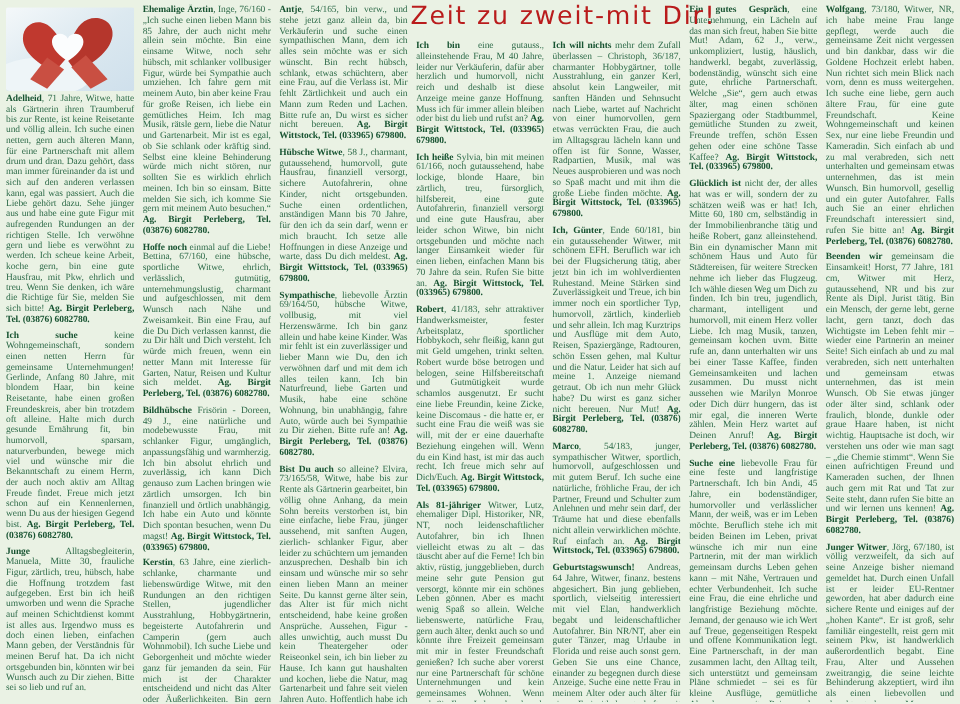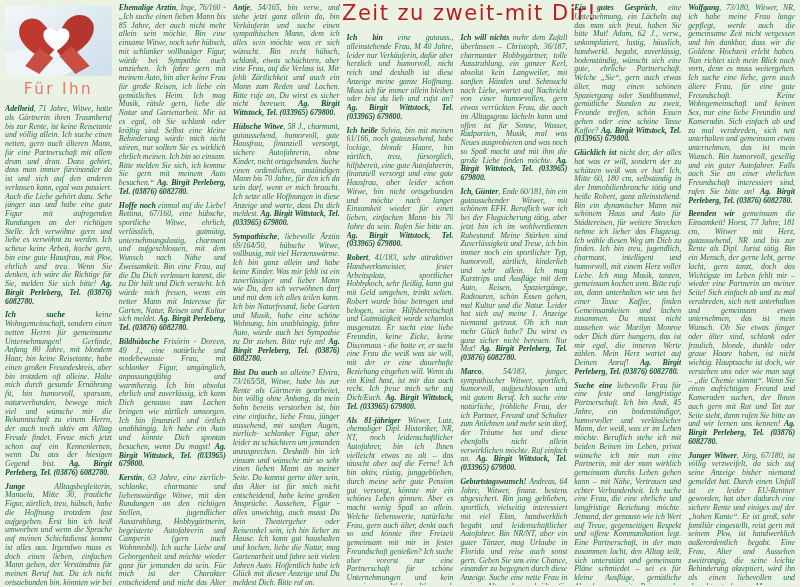--- a/index.html
+++ b/index.html
@@ -31,21 +31,20 @@
   }
   .column.pad-top { padding-top: 30px; }
   .ad {
     margin: 0 0 5px 0;
     text-align: justify;
     font-size: 7.9px;
     line-height: 8.75px;
     letter-spacing: -0.05px;
     color: #2e6b49;
     hyphens: auto;
-    font-style: italic;
     -webkit-hyphens: auto;
   }
   .ad-lead, .ad-agency {
     font-weight: bold;
     color: #1753310;
     color: #175331;
   }
   .section-header {
     font-family: "DejaVu Sans", sans-serif;
     color: #e0796b;
@@ -103,21 +102,20 @@
           </defs>
           <rect x="0" y="0" width="106" height="70" fill="url(#snow)"></rect>
           <ellipse cx="30" cy="58" rx="40" ry="16" fill="#eef5f8"></ellipse>
           <path d="M38 18 C30 8 14 12 14 26 C14 38 28 48 40 54 L52 40 C46 30 44 24 38 18 Z" fill="#c0392f"></path>
           <path d="M62 14 C72 4 90 10 88 24 C86 38 70 48 58 54 L48 40 C54 28 56 20 62 14 Z" fill="#b5362c"></path>
           <path d="M66 40 L84 60 L70 68 L54 50 Z" fill="#c94f42"></path>
           <path d="M34 42 L20 60 L34 68 L48 52 Z" fill="#c94f42"></path>
           <path d="M51 26 C48 20 38 21 38 29 C38 35 45 41 51 45 C57 41 64 35 64 29 C64 21 54 20 51 26 Z" fill="#fbfdfe"></path>
         </svg>
       </div>
-      <div class="section-header fuer-ihn">Für Ihn</div>
     <p class="ad"><span class="ad-lead">Adelheid</span><span class="ad-text">, 71 Jahre, Witwe, hatte als Gärtnerin ihren Traumberuf bis zur Rente, ist keine Reisetante und völlig allein. Ich suche einen netten, gern auch älteren Mann, für eine Partnerschaft mit allem drum und dran. Dazu gehört, dass man immer füreinander da ist und sich auf den anderen verlassen kann, egal was passiert. Auch die Liebe gehört dazu. Sehe jünger aus und habe eine gute Figur mit aufregenden Rundungen an der richtigen Stelle. Ich verwöhne gern und liebe es verwöhnt zu werden. Ich scheue keine Arbeit, koche gern, bin eine gute Hausfrau, mit Pkw, ehrlich und treu. Wenn Sie denken, ich wäre die Richtige für Sie, melden Sie sich bitte! </span><span class="ad-agency">Ag. Birgit Perleberg, Tel. (03876) 6082780.</span></p>
         <p class="ad"><span class="ad-lead">Ich suche</span><span class="ad-text"> keine Wohngemeinschaft, sondern einen netten Herrn für gemeinsame Unternehmungen! Gerlinde, Anfang 80 Jahre, mit blondem Haar, bin keine Reisetante, habe einen großen Freundeskreis, aber bin trotzdem oft alleine. Halte mich durch gesunde Ernährung fit, bin humorvoll, sparsam, naturverbunden, bewege mich viel und wünsche mir die Bekanntschaft zu einem Herrn, der auch noch aktiv am Alltag Freude findet. Freue mich jetzt schon auf ein Kennenlernen, wenn Du aus der hiesigen Gegend bist. </span><span class="ad-agency">Ag. Birgit Perleberg, Tel. (03876) 6082780.</span></p>
         <p class="ad"><span class="ad-lead">Junge</span><span class="ad-text"> Alltagsbegleiterin, Manuela, Mitte 30, frauliche Figur, zärtlich, treu, hübsch, habe die Hoffnung trotzdem fast aufgegeben. Erst bin ich heiß umworben und wenn die Sprache auf meinen Schichtdienst kommt ist alles aus. Irgendwo muss es doch einen lieben, einfachen Mann geben, der Verständnis für meinen Beruf hat. Da ich nicht ortsgebunden bin, könnten wir bei Wunsch auch zu Dir ziehen. Bitte sei so lieb und ruf an. </span></p>
       </div>
 
     <div class="column" id="col-1">
         <p class="ad"><span class="ad-lead">Ehemalige Ärztin</span><span class="ad-text">, Inge, 76/160 - „Ich suche einen lieben Mann bis 85 Jahre, der auch nicht mehr allein sein möchte. Bin eine einsame Witwe, noch sehr hübsch, mit schlanker vollbusiger Figur, würde bei Sympathie auch umziehen. Ich fahre gern mit meinem Auto, bin aber keine Frau für große Reisen, ich liebe ein gemütliches Heim. Ich mag Musik, rätsle gern, liebe die Natur und Gartenarbeit. Mir ist es egal, ob Sie schlank oder kräftig sind. Selbst eine kleine Behinderung würde mich nicht stören, nur sollten Sie es wirklich ehrlich meinen. Ich bin so einsam. Bitte melden Sie sich, ich komme Sie gern mit meinem Auto besuchen.“ </span><span class="ad-agency">Ag. Birgit Perleberg, Tel. (03876) 6082780.</span></p>
         <p class="ad"><span class="ad-lead">Hoffe noch</span><span class="ad-text"> einmal auf die Liebe! Bettina, 67/160, eine hübsche, sportliche Witwe, ehrlich, verlässlich, gutmütig, unternehmungslustig, charmant und aufgeschlossen, mit dem Wunsch nach Nähe und Zweisamkeit. Bin eine Frau, auf die Du Dich verlassen kannst, die zu Dir hält und Dich versteht. Ich würde mich freuen, wenn ein netter Mann mit Interesse für Garten, Natur, Reisen und Kultur sich meldet. </span><span class="ad-agency">Ag. Birgit Perleberg, Tel. (03876) 6082780.</span></p>
         <p class="ad"><span class="ad-lead">Bildhübsche</span><span class="ad-text"> Frisörin - Doreen, 49 J., eine natürliche und modebewusste Frau, mit schlanker Figur, umgänglich, anpassungsfähig und warmherzig. Ich bin absolut ehrlich und zuverlässig, ich kann Dich genauso zum Lachen bringen wie zärtlich umsorgen. Ich bin finanziell und örtlich unabhängig. Ich habe ein Auto und könnte Dich spontan besuchen, wenn Du magst! </span><span class="ad-agency">Ag. Birgit Wittstock, Tel. (033965) 679800.</span></p>
         <p class="ad"><span class="ad-lead">Kerstin</span><span class="ad-text">, 63 Jahre, eine zierlich-schlanke, charmante und liebenswürdige Witwe, mit den Rundungen an den richtigen Stellen, jugendlicher Ausstrahlung, Hobbygärtnerin, begeisterte Autofahrerin und Camperin (gern auch Wohnmobil). Ich suche Liebe und Geborgenheit und möchte wieder ganz für jemanden da sein. Für mich ist der Charakter entscheidend und nicht das Alter oder Äußerlichkeiten. Bin gern zärtlich und anschmiegsam. Bitte beenden Sie unsere Einsamkeit und melden sich. </span></p>

